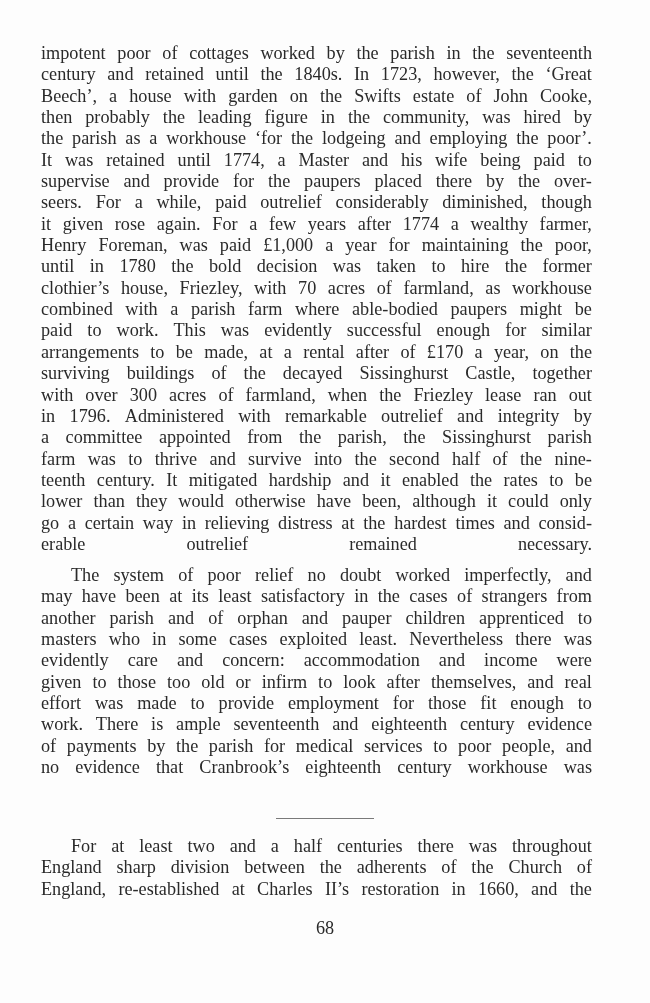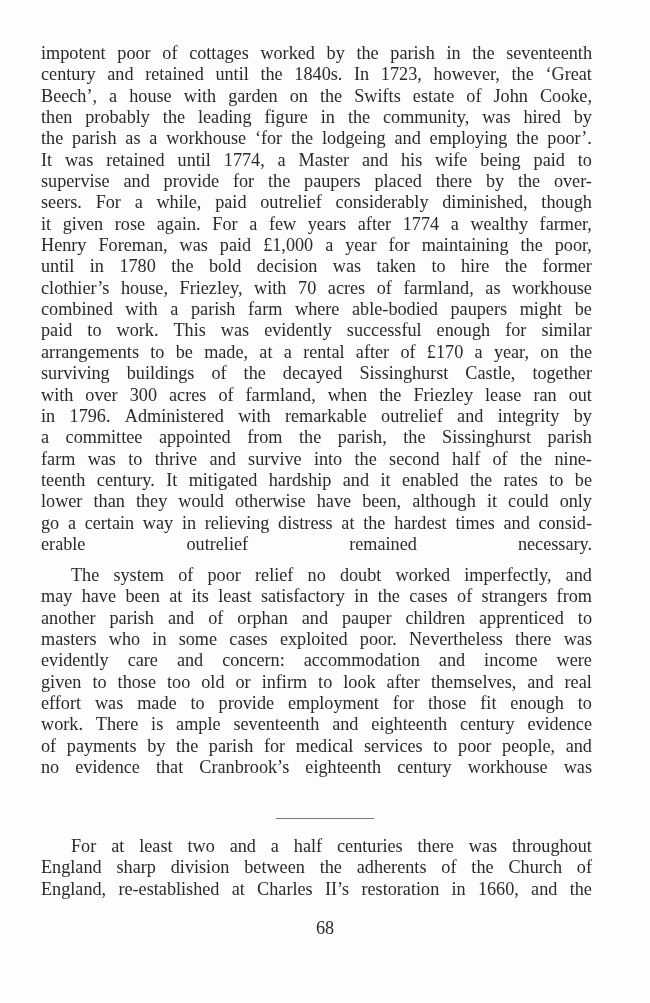--- a/index.html
+++ b/index.html
@@ -432,21 +432,21 @@
           <span>apprenticed</span>
           <span>to</span>
         </div>
         <div class="jline">
           <span>masters</span>
           <span>who</span>
           <span>in</span>
           <span>some</span>
           <span>cases</span>
           <span>exploited</span>
-          <span>poor.</span>
+          <span>least.</span>
           <span>Nevertheless</span>
           <span>there</span>
           <span>was</span>
         </div>
         <div class="jline">
           <span>evidently</span>
           <span>care</span>
           <span>and</span>
           <span>concern:</span>
           <span>accommodation</span>

